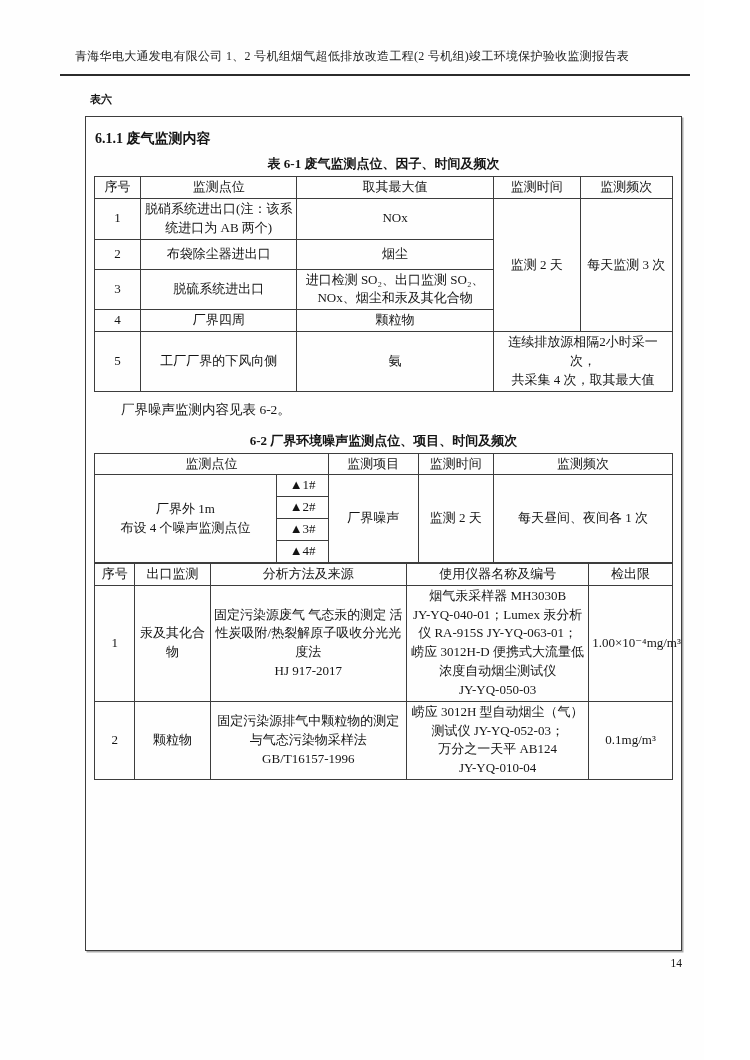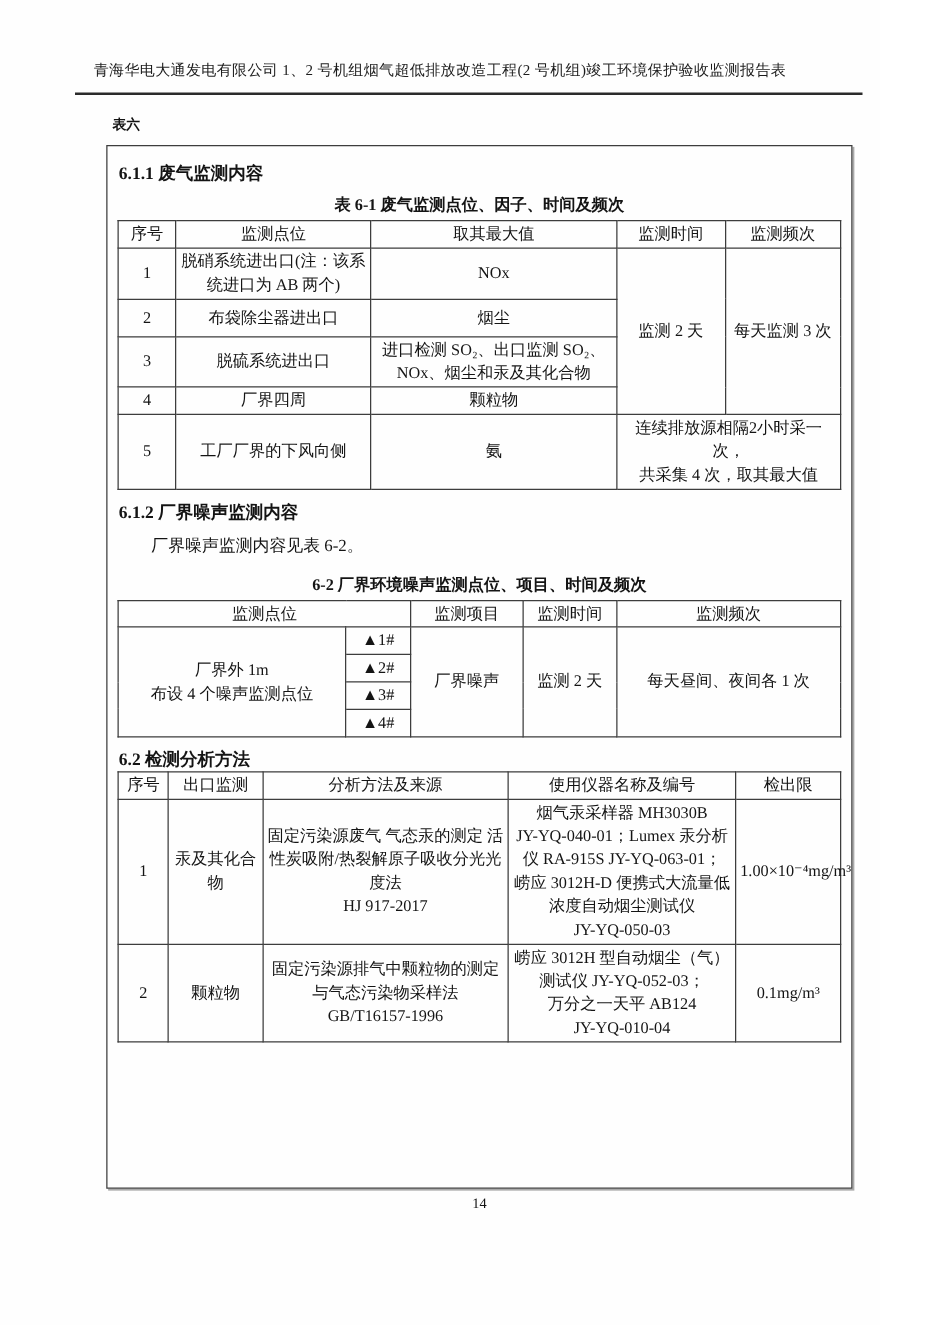--- a/index.html
+++ b/index.html
@@ -84,21 +84,21 @@
   .t61 tr.r3 td { height: 36px; }
   .t61 tr.r4 td { height: 20px; }
   .t61 tr.r5 td { height: 38px; }
   
   .t62 td { height: 17px; }
   
   .t63 td { line-height: 22px; padding: 2px 3px; }
   .page-number {
     width: 597px;
     margin: 6px 0 0 85px;
-    text-align: center;
+    text-align: right;
     font-size: 11.5px;
   }
 </style>
 </head>
 <body>
 
 <div class="page">
 
   <div class="doc-header">青海华电大通发电有限公司 1、2 号机组烟气超低排放改造工程(2 号机组)竣工环境保护验收监测报告表</div>
   <hr class="header-rule">
@@ -152,21 +152,20 @@
       <tr class="r5">
         <td>5</td>
         <td>工厂厂界的下风向侧</td>
         <td>氨</td>
         <td colspan="2" class="ml">连续排放源相隔2小时采一次，
 共采集 4 次，取其最大值</td>
       </tr>
     </tbody>
       </table>
 
-    <div class="sec-heading">6.1.2 厂界噪声监测内容</div>
     <p class="para">厂界噪声监测内容见表 6-2。</p>
 
     <div class="tcaption">6-2  厂界环境噪声监测点位、项目、时间及频次</div>
     <table class="t t62">
       <colgroup>
         <col style="width:31.5%">
           <col style="width:9%">
           <col style="width:15.5%">
           <col style="width:13%">
           <col style="width:31%">
@@ -191,21 +190,20 @@
       </tr>
       <tr>
         <td>▲3#</td>
       </tr>
       <tr>
         <td>▲4#</td>
       </tr>
     </tbody>
       </table>
 
-    <div class="sec-heading">6.2  检测分析方法</div>
 
     <table class="t t63">
       <colgroup>
         <col style="width:7%">
           <col style="width:13%">
           <col style="width:34%">
           <col style="width:31.5%">
           <col style="width:14.5%">
       </colgroup>
       <tbody>

